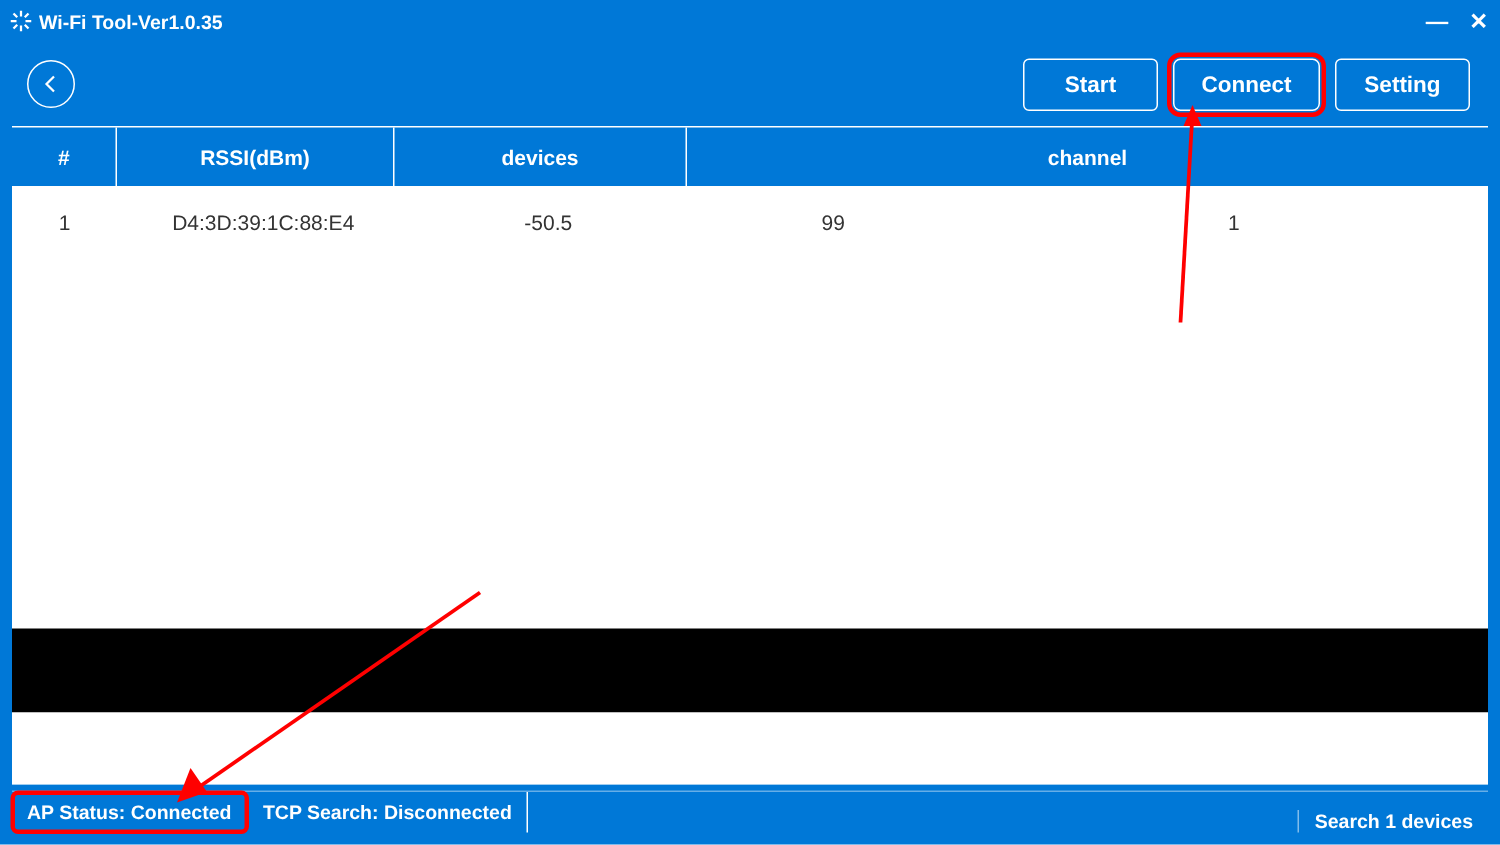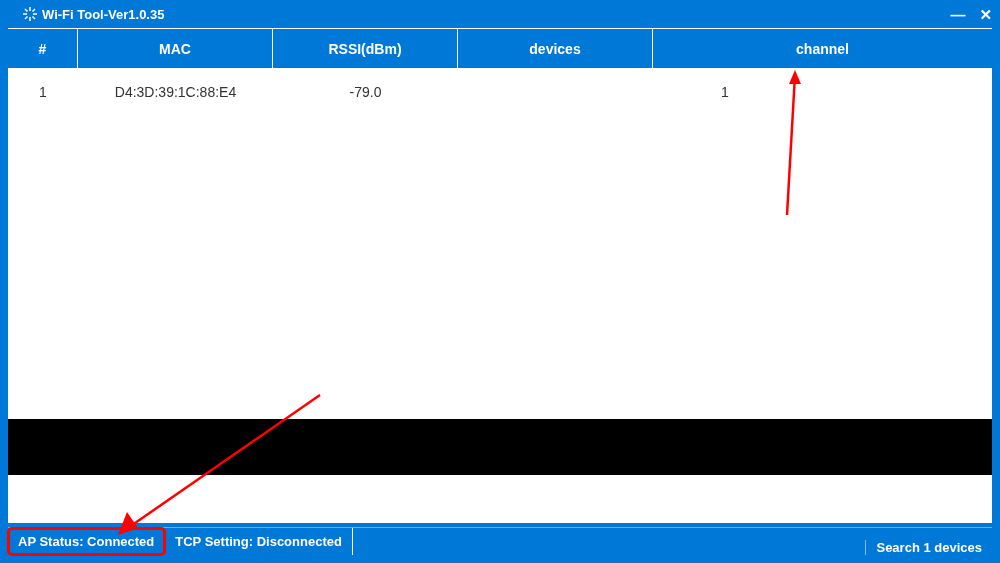--- a/index.html
+++ b/index.html
@@ -10,21 +10,21 @@
       font-family: Arial, sans-serif;
       position: relative;
       overflow: hidden;
     }
     .titlebar {
       height: 28px;
       background: #0078d7;
       color: white;
       display: flex;
       align-items: center;
-      padding: 0 22px;
+      padding: 0 6px;
       font-size: 13px;
       font-weight: bold;
       position: relative;
     }
     .titlebar-icon {
       width: 16px;
       height: 16px;
       margin-right: 4px;
       display: flex;
       align-items: center;
@@ -221,45 +221,61 @@
       </svg>
   </span>
   <span>Wi-Fi Tool-Ver1.0.35</span>
   <div class="window-controls">
     <span>—</span>
     <span>✕</span>
   </div>
 </div>
 
 <div class="content-area">
+  <div class="top-section">
+    <div class="toolbar">
+      <div class="toolbar-left">
+        <div class="back-btn">
+          <svg width="14" height="14" viewBox="0 0 14 14">
+              <path d="M9 2 L4 7 L9 12" stroke="white" stroke-width="1.5" fill="none"></path>
+            </svg>
+        </div>
+      </div>
+      <div class="toolbar-buttons">
+        <button class="btn">Start</button>
+        <button class="btn btn-highlight">Connect</button>
+        <button class="btn">Setting</button>
+      </div>
+    </div>
+  </div>
 
   <div class="table-area">
     <div class="table-header">
       <div class="th col-num">#</div>
-      <div class="th col-mac">MAC</div>
       <div class="th col-rssi">RSSI(dBm)</div>
       <div class="th col-quality">devices</div>
       <div class="th col-channel">channel</div>
     </div>
     <div class="table-body">
       <div class="table-row">
         <div class="td col-num">1</div>
         <div class="td col-mac">D4:3D:39:1C:88:E4</div>
-        <div class="td col-rssi">-79.0</div>
+        <div class="td col-rssi">-50.5</div>
+        <div class="td col-quality">99</div>
         <div class="td col-channel">1</div>
       </div>
     </div>
     <div class="black-bar"></div>
     <div class="white-gap"></div>
   </div>
 </div>
 
 <div class="statusbar">
   <div class="status-item status-highlight">AP Status: Connected</div>
-  <div class="status-item">TCP Setting: Disconnected</div>
+  <div class="status-item">TCP Search: Disconnected</div>
   <div class="status-right">Search 1 devices</div>
 </div>
 
 <svg class="arrow-svg" style="top:70px; left:780px;" width="30" height="160">
   <line x1="15" y1="5" x2="7" y2="145" stroke="#ff0000" stroke-width="2.5"></line>
   <polygon points="15,0 9,14 21,14" fill="#ff0000"></polygon>
 </svg>
 
 <svg class="arrow-svg" style="top:390px; left:110px;" width="220" height="150">
   <line x1="210" y1="5" x2="15" y2="140" stroke="#ff0000" stroke-width="2.5"></line>

